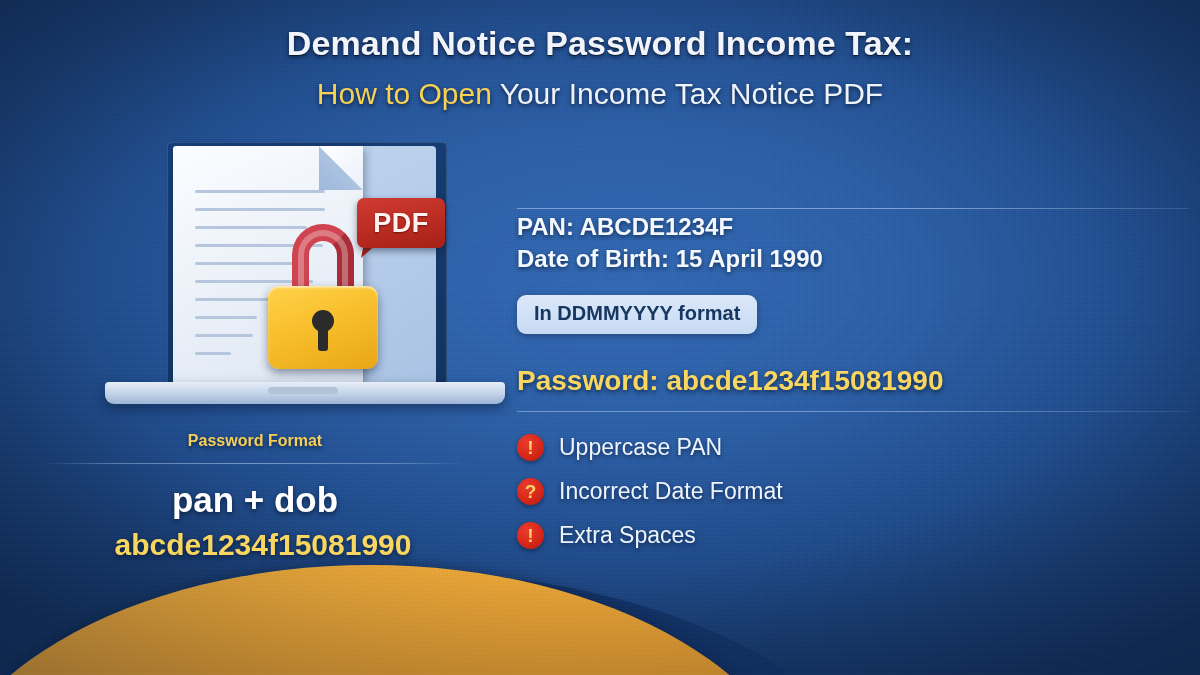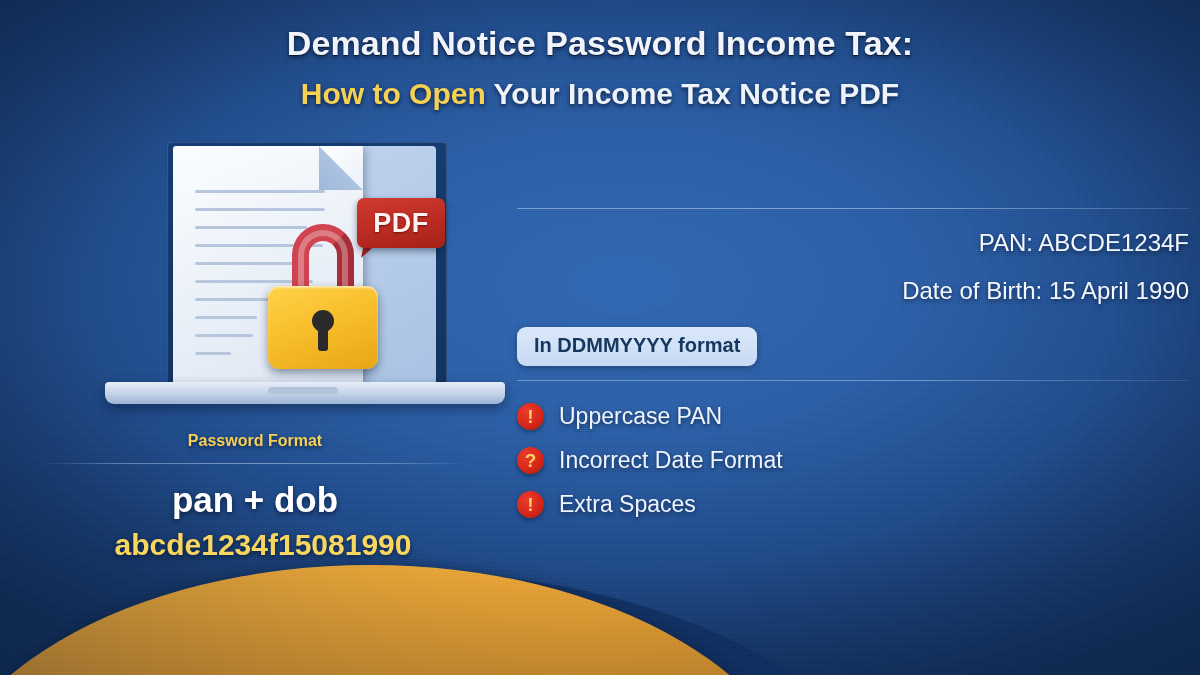--- a/index.html
+++ b/index.html
@@ -65,21 +65,21 @@
   }
   .t-line1{
     font-size:34px; font-weight:bold; letter-spacing:.1px;
     color:#f1f5fb;
     text-shadow:0 2px 4px rgba(5,18,40,.75), 0 1px 0 rgba(0,0,0,.5);
     line-height:1.25;
     white-space:nowrap;
   }
   .t-line2{
     margin-top:10px;
-    font-size:30px; font-weight:bold;
+    font-size:30px; font-weight:normal;
     color:#eef3fa;
     text-shadow:0 2px 4px rgba(5,18,40,.75);
     line-height:1.25;
     white-space:nowrap;
   }
   .t-line2 .hl{ color:#f7d154; }
 
   
   #illus{ left:105px; top:142px; width:400px; height:275px; }
 
@@ -216,25 +216,24 @@
   .r-head{
     font-size:25px; font-weight:bold; color:#f7d155;
     text-shadow:0 2px 4px rgba(6,20,44,.72);
     white-space:nowrap;
   }
   .rule-right{
     margin-top:13px; width:672px; height:1px;
     background:linear-gradient(90deg, rgba(200,222,252,.48) 0%, rgba(200,222,252,.52) 62%, rgba(200,222,252,.14) 100%);
   }
   .r-fact{
-    margin-top:20px;
-    font-size:24px; color:#f4f8fd; font-weight:400;
+    margin-top:4px;
+    font-size:24px; color:#f4f8fd; font-weight:700;
     text-shadow:0 2px 4px rgba(6,20,44,.62);
     white-space:nowrap;
-    text-align:right;
   }
   .badge{
     display:inline-block;
     margin-top:22px;
     padding:7px 17px 9px;
     background:linear-gradient(180deg,#dbe8fa 0%,#c7daf3 100%);
     border-radius:9px;
     color:#163760; font-size:20px; font-weight:bold;
     box-shadow:0 2px 6px rgba(6,20,44,.35);
     white-space:nowrap;
@@ -332,20 +331,21 @@
 
   <div id="right-col" class="layer">
 
     <div class="rule-right"></div>
 
     <div class="r-fact">PAN: ABCDE1234F</div>
     <div class="r-fact">Date of Birth: 15 April 1990</div>
 
     <div><span class="badge">In DDMMYYYY format</span></div>
 
+    <div class="pw-head">Password: abcde1234f15081990</div>
     <div class="rule-right2"></div>
 
     <div class="pitfalls">
       <div class="pitfall">
         <span class="warn-icon">!</span>
         <span class="pitfall-label">Uppercase PAN</span>
       </div>
       <div class="pitfall">
         <span class="warn-icon">?</span>
         <span class="pitfall-label">Incorrect Date Format</span>

